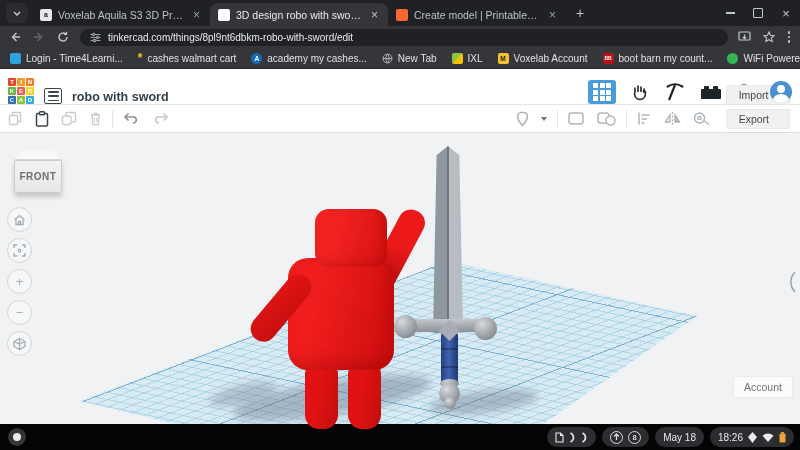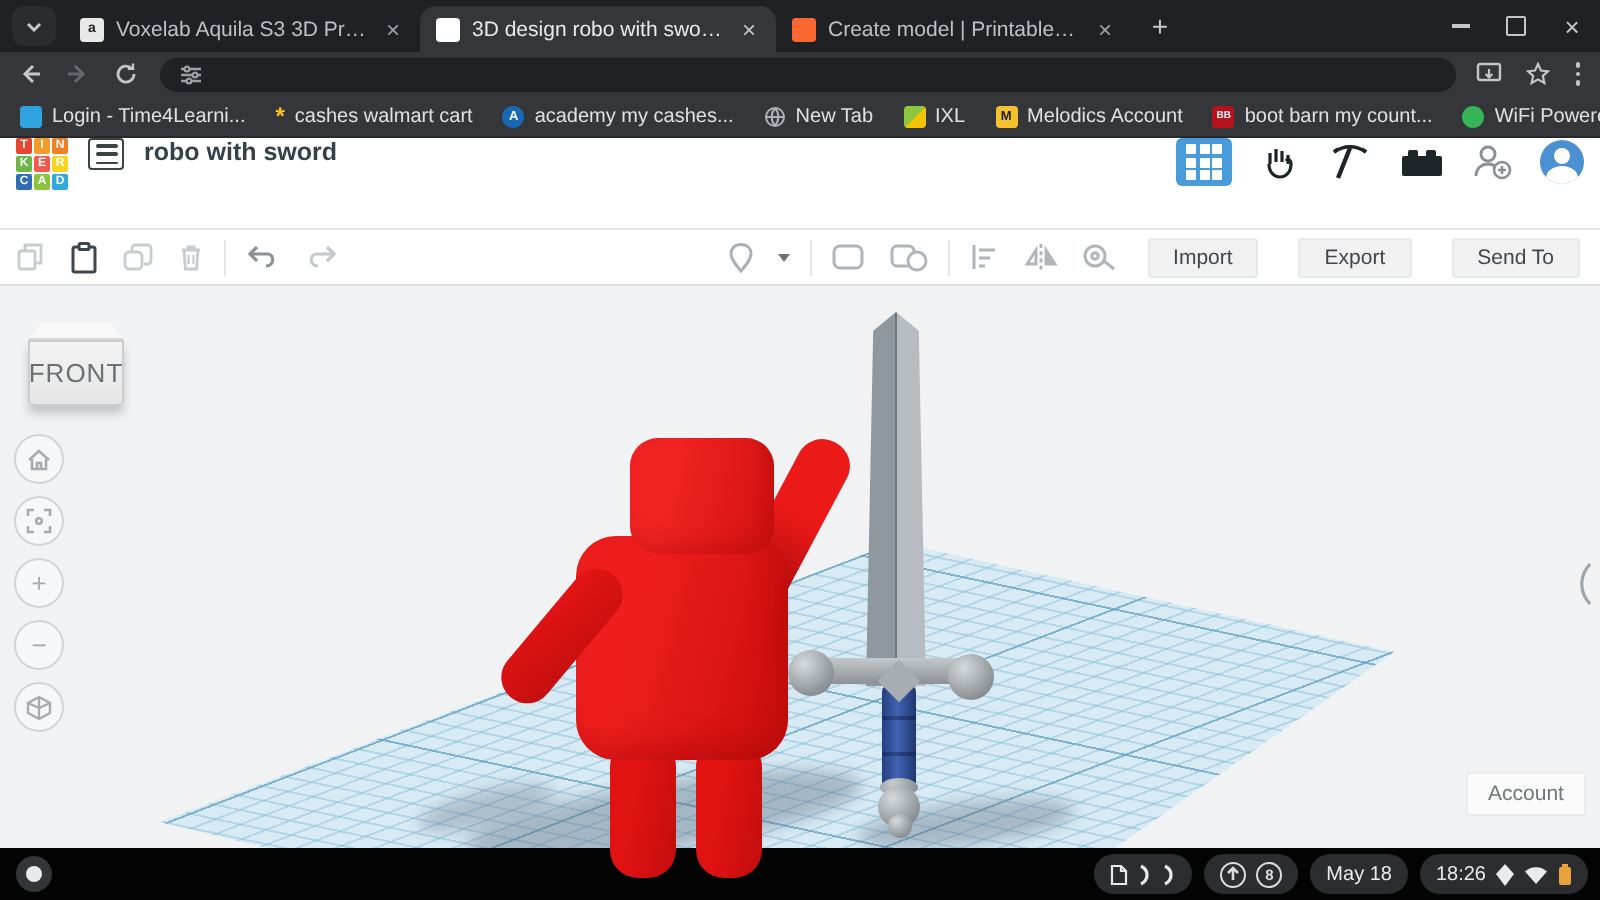--- a/index.html
+++ b/index.html
@@ -36,39 +36,39 @@
   .kebab i { width:2.5px; height:2.5px; border-radius:50%; background:#c4c7ca; }
 
   
   .bookmarks { height:21px; background:#35363a; display:flex; align-items:center; padding:0 10px; gap:15px; font-size:10px; color:#dfe1e5; border-bottom:1px solid #27282b; }
   .bm { display:flex; align-items:center; gap:5px; white-space:nowrap; }
   .bicon { width:11px; height:11px; border-radius:2px; flex:none; display:flex; align-items:center; justify-content:center; font-size:6.5px; font-weight:bold; color:#fff; }
   .bm-spacer { flex:1; }
   .bm-divider { width:1px; height:13px; background:#4a4b4f; }
 
   
-  .tc-header { height:46px; background:#ffffff; border-bottom:1px solid #e3e5e6; display:flex; align-items:flex-start; padding:0 8px; gap:10px; }
+  .tc-header { height:36px; background:#ffffff; border-bottom:1px solid #e3e5e6; display:flex; align-items:flex-end; padding:0 8px; gap:10px; }
   .tc-logo { display:grid; grid-template-columns:repeat(3,8px); grid-template-rows:repeat(3,8px); gap:1px; }
   .tc-logo i { border-radius:1px; color:#fff; font-size:6px; font-weight:bold; display:flex; align-items:center; justify-content:center; font-style:normal; }
   .doc-menu { width:18px; height:16px; border:1.5px solid #3c4347; border-radius:2px; padding:2px 2.5px; display:flex; flex-direction:column; justify-content:space-between; }
   .doc-menu i { height:1.5px; background:#3c4347; border-radius:1px; }
   .tc-title { font-size:12.5px; color:#33414a; font-weight:bold; }
   .tc-right { margin-left:auto; display:flex; align-items:center; gap:14px; }
   .mode-grid { width:28px; height:24px; background:#4a9bd9; border-radius:3px; display:grid; grid-template-columns:repeat(3,5px); grid-template-rows:repeat(3,5px); gap:1.5px; align-content:center; justify-content:center; }
   .mode-grid i { background:#fff; border-radius:0.5px; }
   .avatar { width:22px; height:22px; border-radius:50%; background:#4a90d2; position:relative; overflow:hidden; }
   .avatar::before { content:""; position:absolute; left:7px; top:4px; width:8px; height:8px; border-radius:50%; background:#fff; }
   .avatar::after { content:""; position:absolute; left:3px; top:13px; width:16px; height:12px; border-radius:50%; background:#fff; }
 
   
   .tc-toolbar { height:28px; background:#fff; border-bottom:1px solid #dde0e2; display:flex; align-items:center; padding:0 8px; }
   .tool-group { display:flex; align-items:center; gap:12px; }
   .tool-div { width:1px; height:18px; background:#e4e6e8; margin:0 10px; }
   .tc-btn { height:20px; padding:0 12px; background:#f1f1f2; border:1px solid #e7e8e9; border-radius:2px; font-size:10.5px; color:#40474c; display:flex; align-items:center; }
-  .btns { margin-left:16px; display:flex; gap:20px; margin-right:2px; }
+  .btns { margin-left:16px; display:flex; gap:4px; margin-right:2px;flex-direction:column; }
   .caret { width:0; height:0; border-left:3.5px solid transparent; border-right:3.5px solid transparent; border-top:4px solid #6c7377; }
 
   
   .canvas { position:relative; width:800px; height:297px; background:#f1f2f3; overflow:hidden; }
   .workplane { position:absolute; left:0; top:0; width:800px; height:330px;
     clip-path:polygon(80px 268px, 448px 128px, 697px 183px, 448px 358px);
     background:
       repeating-linear-gradient(159deg, rgba(100,160,192,.65) 0 1px, transparent 1px 70px),
       repeating-linear-gradient(12deg,  rgba(100,160,192,.65) 0 1px, transparent 1px 70px),
       repeating-linear-gradient(159deg, rgba(135,190,215,.45) 0 1px, transparent 1px 7px),
@@ -96,21 +96,21 @@
   .guard-center { left:442px; top:190px; width:15px; height:15px; background:#a7adb2; transform:rotate(45deg); z-index:7; }
   .grip { left:441px; top:199px; width:17px; height:55px; border-radius:4px; background:linear-gradient(90deg,#24407e,#4062b2 45%,#1f386e); z-index:6; }
   .grip i { position:absolute; left:0; width:17px; height:2px; background:rgba(10,18,50,.35); }
   .pommel-ring { left:440px; top:246px; width:19px; height:9px; border-radius:50%; background:radial-gradient(circle at 35% 30%, #c7cbcf, #82888d); z-index:7; }
   .pommel-ball { left:439px; top:250px; width:21px; height:21px; }
   .pommel-tip { left:444px; top:264px; width:12px; height:12px; z-index:8; }
 
   
   .viewcube { position:absolute; left:14px; top:18px; width:48px; z-index:10; }
   .vc-top { width:48px; height:9px; background:#f8f8f8; clip-path:polygon(14% 0, 86% 0, 100% 100%, 0 100%); border-bottom:1px solid #d8d8d8; }
-  .vc-front { width:48px; height:33px; background:linear-gradient(#f3f3f3,#e6e6e6); border:1px solid #cccccc; border-radius:0 0 3px 3px; display:flex; align-items:center; justify-content:center; font-size:13px; font-weight:normal; color:#6b7073; letter-spacing:.5px; box-shadow:0 4px 5px rgba(0,0,0,.18); }
+  .vc-front { width:48px; height:33px; background:linear-gradient(#f3f3f3,#e6e6e6); border:1px solid #cccccc; border-radius:0 0 3px 3px; display:flex; align-items:center; justify-content:center; font-size:10px; font-weight:bold; color:#6b7073; letter-spacing:.5px; box-shadow:0 4px 5px rgba(0,0,0,.18); }
   .navcol { position:absolute; left:7px; top:74px; display:flex; flex-direction:column; gap:6px; z-index:10; }
   .navbtn { width:25px; height:25px; border:1.5px solid #d2d5d7; border-radius:50%; display:flex; align-items:center; justify-content:center; color:#a5abaf; font-size:13px; background:rgba(255,255,255,.4); }
   .navbtn svg { stroke:#a5abaf; }
 
   
   .tooltip { position:absolute; left:688px; top:139px; height:19px; background:#42586a; color:#fff; font-size:10px; display:flex; align-items:center; padding:0 8px; border-radius:2px; z-index:10; }
   .tooltip::after { content:""; position:absolute; right:-5px; top:5px; border-top:4.5px solid transparent; border-bottom:4.5px solid transparent; border-left:5px solid #42586a; }
   .panel-chevron { position:absolute; left:787px; top:138px; z-index:10; }
   .settings-btn { position:absolute; left:733px; top:243px; width:60px; height:22px; background:#fbfbfb; border:1px solid #ebebeb; border-radius:2px; font-size:10.5px; color:#6f767b; display:flex; align-items:center; justify-content:center; z-index:10; }
   .snapgrid { position:absolute; left:680px; top:270px; display:flex; align-items:center; gap:8px; z-index:10; }
@@ -204,20 +204,21 @@
           <path d="M9.5 0.8 v2.6 h-2.6" stroke-width="1.2"></path>
         </svg>
     </span>
     <div class="omnibox">
       <svg width="11" height="11" viewBox="0 0 11 11" stroke="#9aa0a6" stroke-width="1.2" fill="none">
           <path d="M0.5 2.5 h10 M0.5 5.5 h10 M0.5 8.5 h10"></path>
           <circle cx="3.5" cy="2.5" r="1.2" fill="#202124"></circle>
           <circle cx="7.5" cy="5.5" r="1.2" fill="#202124"></circle>
           <circle cx="4.5" cy="8.5" r="1.2" fill="#202124"></circle>
         </svg>
+      <span class="url">tinkercad.com/things/8pl9nt6dbkm-robo-with-sword/edit</span>
     </div>
     <span class="nav-ic">
       <svg width="13" height="12" viewBox="0 0 13 12" fill="none" stroke="#c4c7ca" stroke-width="1.2">
           <rect x="1" y="1" width="11" height="8" rx="1"></rect>
           <path d="M6.5 3.5 v4 M4.8 6 l1.7 1.7 L8.2 6" stroke-width="1.1"></path>
         </svg>
     </span>
     <span class="nav-ic">
       <svg width="12" height="12" viewBox="0 0 12 12" fill="none" stroke="#c4c7ca" stroke-width="1.1">
           <path d="M6 1 L7.5 4.3 L11 4.7 L8.4 7 L9.2 10.5 L6 8.7 L2.8 10.5 L3.6 7 L1 4.7 L4.5 4.3 Z"></path>
@@ -249,21 +250,21 @@
           <path d="M1 5.5 h9 M5.5 1 a7 7 0 0 1 0 9 M5.5 1 a7 7 0 0 0 0 9"></path>
         </svg>
       <span>New Tab</span>
     </div>
     <div class="bm">
       <span class="bicon" style="background:linear-gradient(135deg,#8dc63f 50%,#f5c400 50%)"></span>
       <span>IXL</span>
     </div>
     <div class="bm">
       <span class="bicon" style="background:#f6c12f;color:#222">M</span>
-      <span>Melodics Account</span>
+      <span>Voxelab Account</span>
     </div>
     <div class="bm">
       <span class="bicon" style="background:#b5121b;font-size:5px">BB</span>
       <span>boot barn my count...</span>
     </div>
     <div class="bm">
       <span class="bicon" style="background:#35b558;border-radius:50%"></span>
       <span>WiFi Powered by Te...</span>
     </div>
     <div class="bm-spacer"></div>

